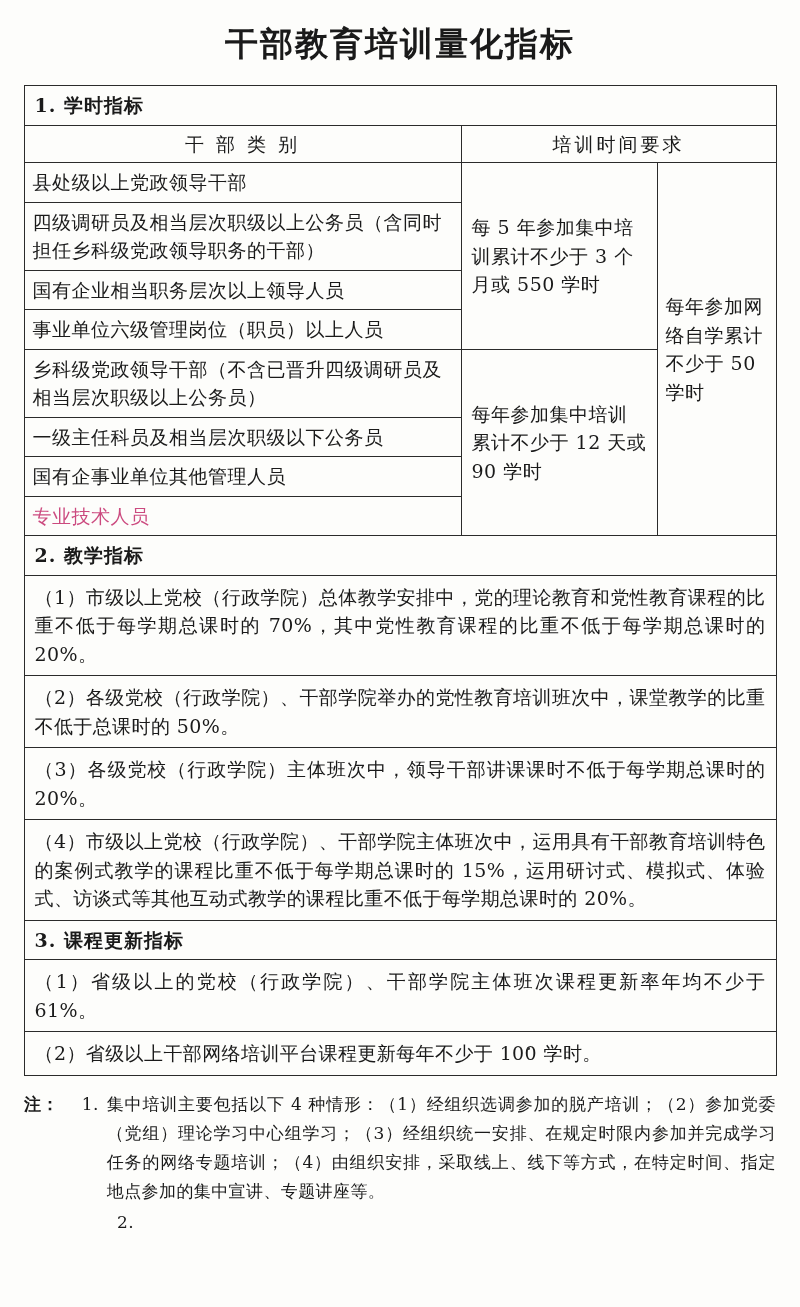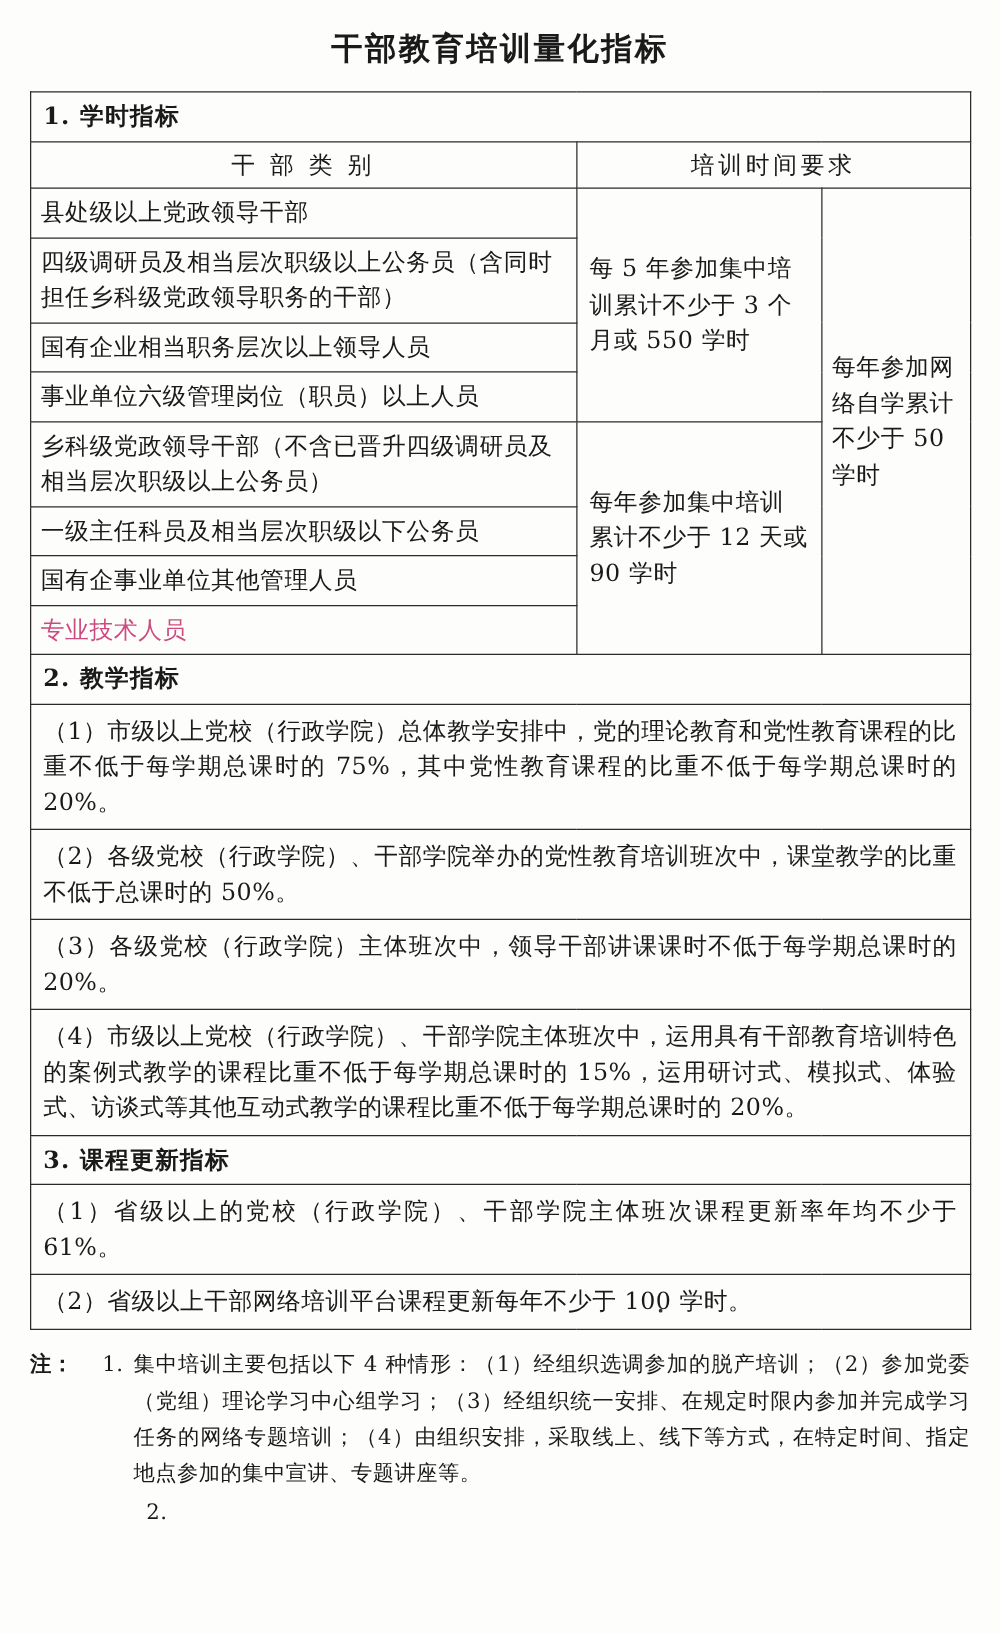--- a/index.html
+++ b/index.html
@@ -16,21 +16,21 @@
   }
   .page {
     width: 800px;
     min-height: 1307px;
     box-sizing: border-box;
     padding: 0;
     position: relative;
   }
   .doc-title {
     text-align: center;
-    font-size: 25px;
+    font-size: 33px;
     font-weight: bold;
     letter-spacing: 2px;
     padding-top: 22px;
     padding-bottom: 18px;
     font-family: "DejaVu Serif", "Liberation Serif", serif;
   }
   table.maintable {
     border-collapse: collapse;
     width: 752px;
     margin: 0 auto;
@@ -164,21 +164,21 @@
         <td class="cat-cell">国有企事业单位其他管理人员</td>
       </tr>
       <tr>
         <td class="cat-cell faded">专业技术人员</td>
       </tr>
 
       <tr>
         <td colspan="3" class="section-head">2. 教学指标</td>
       </tr>
       <tr>
-        <td colspan="3" class="para">（1）市级以上党校（行政学院）总体教学安排中，党的理论教育和党性教育课程的比重不低于每学期总课时的 75%，其中党性教育课程的比重不低于每学期总课时的 20%。</td>
+        <td colspan="3" class="para">（1）市级以上党校（行政学院）总体教学安排中，党的理论教育和党性教育课程的比重不低于每学期总课时的 70%，其中党性教育课程的比重不低于每学期总课时的 20%。</td>
       </tr>
       <tr>
         <td colspan="3" class="para">（2）各级党校（行政学院）、干部学院举办的党性教育培训班次中，课堂教学的比重不低于总课时的 50%。</td>
       </tr>
       <tr>
         <td colspan="3" class="para">（3）各级党校（行政学院）主体班次中，领导干部讲课课时不低于每学期总课时的 20%。</td>
       </tr>
       <tr>
         <td colspan="3" class="para">（4）市级以上党校（行政学院）、干部学院主体班次中，运用具有干部教育培训特色的案例式教学的课程比重不低于每学期总课时的 15%，运用研讨式、模拟式、体验式、访谈式等其他互动式教学的课程比重不低于每学期总课时的 20%。</td>
       </tr>

